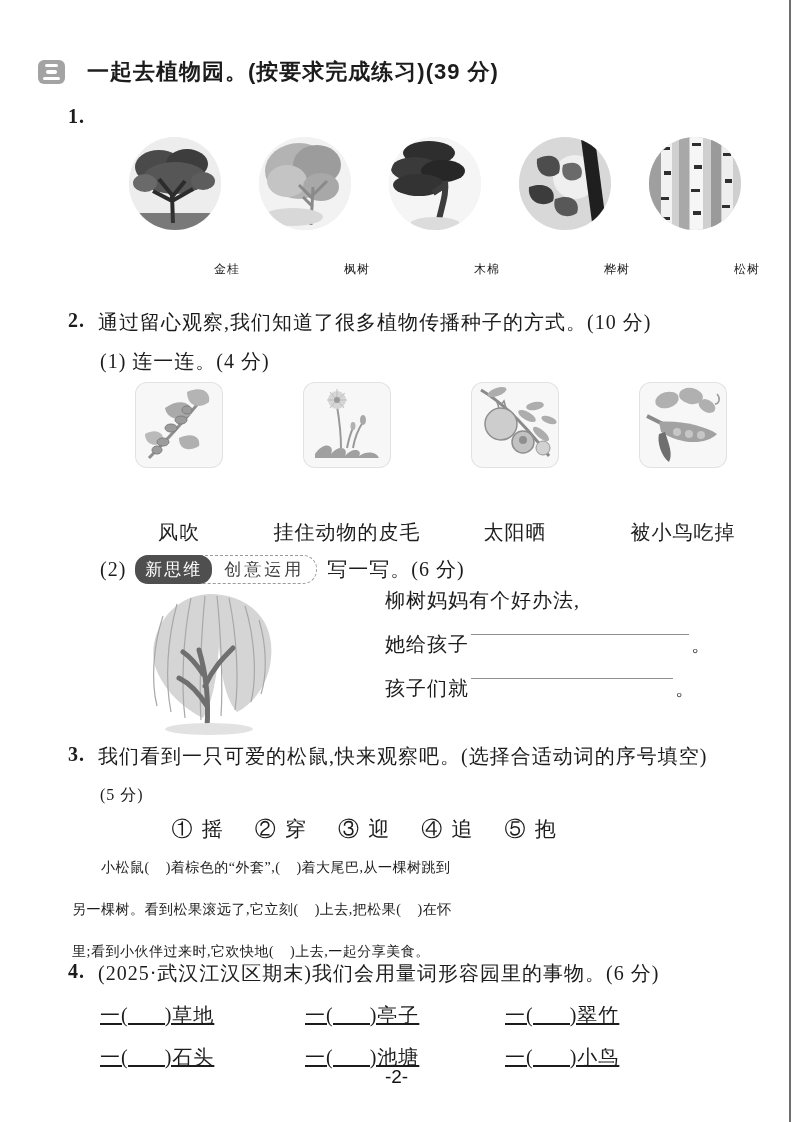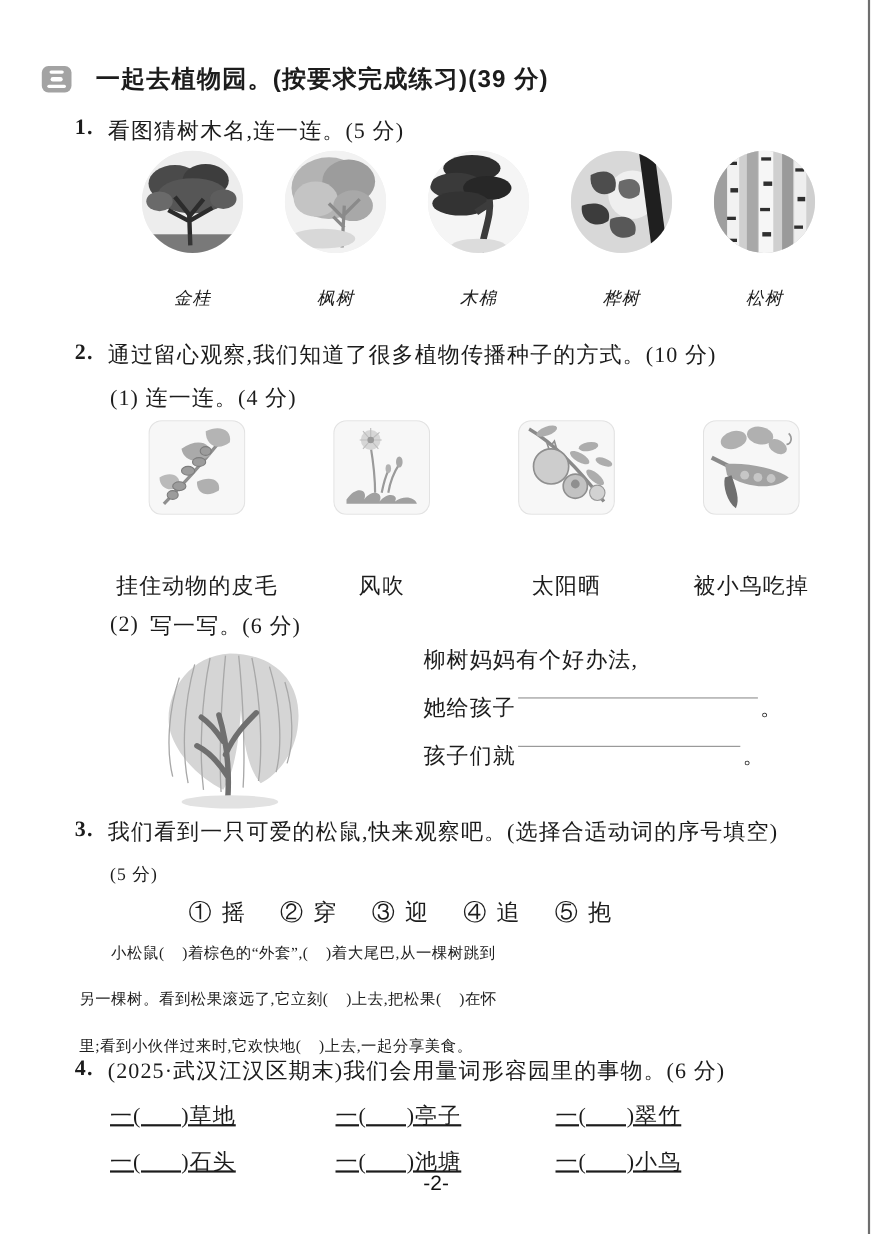--- a/index.html
+++ b/index.html
@@ -17,21 +17,21 @@
   .title{font-family:"Liberation Sans", sans-serif;font-weight:bold;font-size:22px;letter-spacing:1px;}
 
   .qline{position:absolute;display:flex;gap:13px;font-size:20px;letter-spacing:1px;}
   .qnum{font-weight:bold;font-family:"Liberation Serif", serif;}
 
   
   .tree-row{position:absolute;top:137px;left:129px;display:flex;gap:38px;}
   .tree-circle{width:92px;height:93px;border-radius:50%;overflow:hidden;background:#ededed;}
   .tree-circle svg{display:block;width:100%;height:100%;}
   .label-row-1{position:absolute;top:261px;left:110px;display:flex;}
-  .label-row-1 span{width:130px;text-align:center;font-size:16px;letter-spacing:1px;font-style:italic;}
+  .label-row-1 span{width:130px;text-align:right;font-size:12px;letter-spacing:1px;}
 
   
   .plant-row{position:absolute;top:382px;left:135px;display:flex;gap:80px;}
   .plant-box{width:88px;height:86px;border-radius:12px;background:#f7f7f7;box-shadow:inset 0 0 0 1px #e2e2e2;overflow:hidden;}
   .plant-box svg{display:block;width:100%;height:100%;}
   .label-row-2{position:absolute;top:519px;left:95px;display:flex;}
   .label-row-2 span{width:168px;text-align:center;font-size:20px;letter-spacing:1px;}
 
   
   .sub2-line{position:absolute;top:555px;left:100px;display:flex;align-items:center;gap:10px;font-size:20px;letter-spacing:1px;}
@@ -70,21 +70,20 @@
   <div class="badge-sq">
     <div class="bar b1"></div>
       <div class="bar b2"></div>
       <div class="bar b3"></div>
   </div>
   <div class="title">一起去植物园。(按要求完成练习)(39 分)</div>
 </div>
 
 <div class="qline" style="top:105px;left:68px;">
   <span class="qnum">1.</span>
-  <span>看图猜树木名,连一连。(5 分)</span>
 </div>
 
 <div class="tree-row">
   <div class="tree-circle">
     <svg viewBox="0 0 92 93">
       <rect width="92" height="93" fill="#ededed"></rect>
       <ellipse cx="30" cy="30" rx="24" ry="17" fill="#4a4a4a"></ellipse>
       <ellipse cx="58" cy="27" rx="21" ry="15" fill="#3d3d3d"></ellipse>
       <ellipse cx="46" cy="41" rx="32" ry="16" fill="#565656"></ellipse>
       <ellipse cx="16" cy="46" rx="12" ry="9" fill="#6a6a6a"></ellipse>
@@ -238,28 +237,32 @@
           <circle cx="38" cy="50" r="4"></circle>
           <circle cx="50" cy="52" r="4"></circle>
           <circle cx="62" cy="53" r="4"></circle>
         </g>
       <path d="M26 50 C30 62 34 72 30 80 C22 74 18 60 20 52 Z" fill="#6f6f6f"></path>
     </svg>
   </div>
 </div>
 
 <div class="label-row-2">
+  <span>风吹</span>
   <span>挂住动物的皮毛</span>
-  <span>风吹</span>
   <span>太阳晒</span>
   <span>被小鸟吃掉</span>
 </div>
 
 <div class="sub2-line">
   <span>(2)</span>
+  <span class="badge-wrap">
+    <span class="badge-dark">新思维</span>
+    <span class="badge-light">创意运用</span>
+  </span>
   <span>写一写。(6 分)</span>
 </div>
 
 <div class="willow">
   <svg viewBox="0 0 154 150">
     <path d="M76 8 C116 8 142 34 138 72 C136 98 120 118 104 126 C90 110 88 80 86 60 C84 90 80 116 70 132 C50 122 30 104 22 80 C14 52 34 10 76 8 Z" fill="#d5d5d5"></path>
     <g stroke="#a8a8a8" stroke-width="1.2" fill="none">
       <path d="M30 30 C20 60 18 96 24 120"></path>
       <path d="M44 18 C34 54 32 96 38 126"></path>
       <path d="M58 12 C50 50 48 100 52 132"></path>

